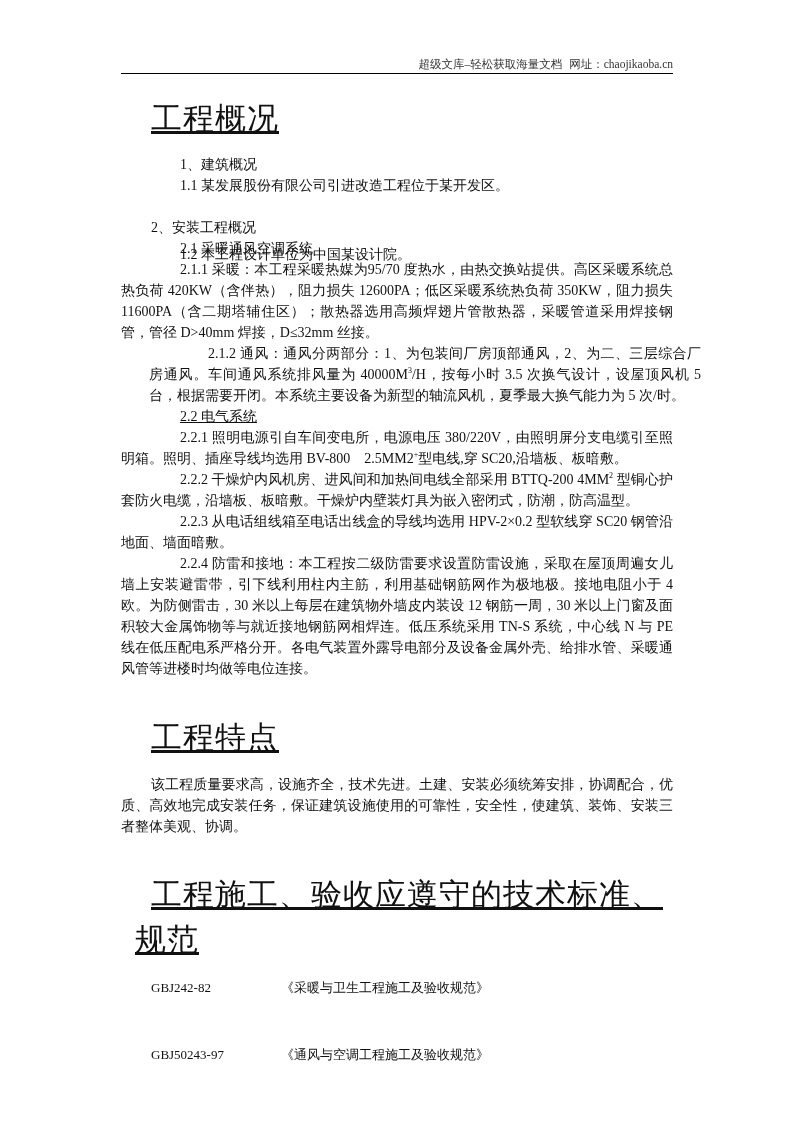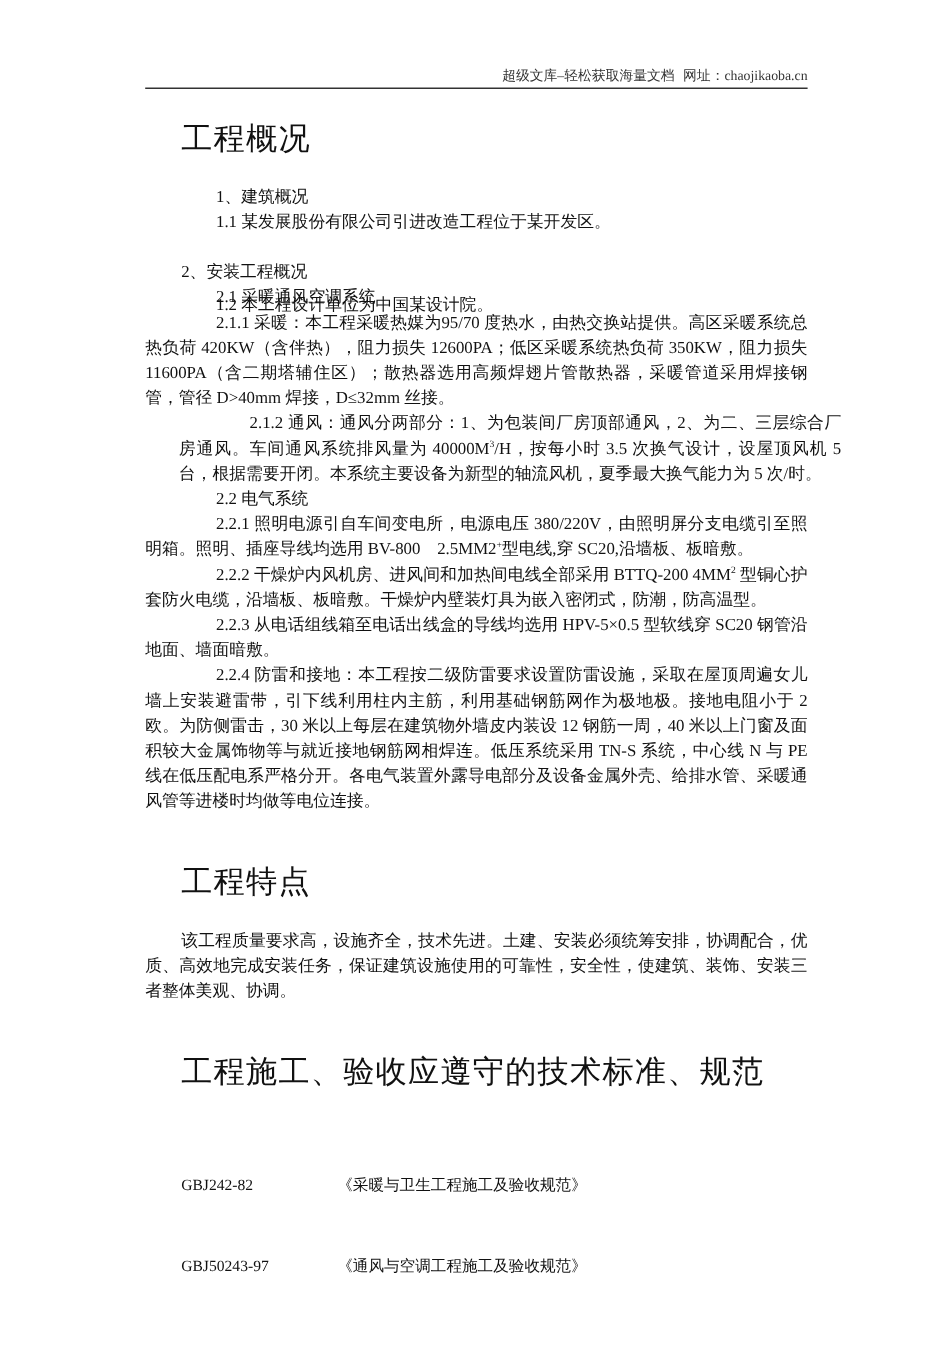--- a/index.html
+++ b/index.html
@@ -3,21 +3,21 @@
 <meta charset="utf-8">
 <style>
   html, body { margin: 0; padding: 0; background: #ffffff; }
   body { width: 793px; height: 1122px; position: relative; overflow: hidden;
          font-family: "Liberation Serif", "DejaVu Serif", serif; color: #111; }
   .header { position: absolute; left: 121px; top: 57px; width: 552px; height: 16px;
             border-bottom: 1.5px solid #000; text-align: right; font-size: 11.5px; line-height: 14px; color: #333; }
   .header .site { margin-left: 7px; }
   .page { position: absolute; left: 121px; top: 0; width: 552px; }
   h1 { font-family: "DejaVu Sans", "Liberation Sans", sans-serif; font-weight: normal;
-       font-size: 26px; margin: 0; position: absolute; left: 0; letter-spacing: 1px; color: #111; }
+       font-size: 31px; margin: 0; position: absolute; left: 0; letter-spacing: 1px; color: #111; text-decoration: underline; }
   .p { font-size: 14px; line-height: 21px; margin: 0; text-align: justify; text-align-last: left;
        position: absolute; left: 0; width: 552px; }
   .i1 { text-indent: 59px; }
   .i2 { text-indent: 30px; }
   .std { position: absolute; left: 30px; font-size: 13px; line-height: 21px; }
   .std .code { display: inline-block; width: 130px; }
   sup { font-size: 8px; line-height: 0; }
 </style>
 </head>
 <body>
@@ -32,29 +32,29 @@
   <p class="p" style="top:154px; left:59px; width:auto;">1、建筑概况</p>
   <p class="p" style="top:175px; left:59px; width:auto;">1.1 某发展股份有限公司引进改造工程位于某开发区。</p>
   <p class="p" style="top:196px; left:59px; width:auto;margin-top:48px;">1.2 本工程设计单位为中国某设计院。</p>
   <p class="p" style="top:217px; left:30px; width:auto;">2、安装工程概况</p>
   <p class="p" style="top:238px; left:59px; width:auto;">2.1 采暖通风空调系统</p>
 
   <p class="p i1" style="top:259px;">2.1.1 采暖：本工程采暖热媒为95/70 度热水，由热交换站提供。高区采暖系统总热负荷 420KW（含伴热），阻力损失 12600PA；低区采暖系统热负荷 350KW，阻力损失 11600PA（含二期塔辅住区）；散热器选用高频焊翅片管散热器，采暖管道采用焊接钢管，管径 D&gt;40mm 焊接，D≤32mm 丝接。</p>
 
   <p class="p i1" style="top:343px;margin-left:28px;"><span>2.1.2 通风：通风分两部分：1、为包装间厂房顶部通风，2、为二、三层综合厂房通风。车间通风系统排风量为 40000M</span><sup>3</sup><span>/H，按每小时 3.5 次换气设计，设屋顶风机 5 台，根据需要开闭。本系统主要设备为新型的轴流风机，夏季最大换气能力为 5 次/时。</span></p>
 
-  <p class="p" style="top:406px; left:59px; width:auto;">2.2 电气系统</p>
+  <p class="p" style="top:406px; left:59px; width:auto;text-decoration:underline;">2.2 电气系统</p>
 
   <p class="p i1" style="top:427px;"><span>2.2.1 照明电源引自车间变电所，电源电压 380/220V，由照明屏分支电缆引至照明箱。照明、插座导线均选用 BV-800　2.5MM2</span><sup>+</sup><span>型电线,穿 SC20,沿墙板、板暗敷。</span></p>
 
   <p class="p i1" style="top:469px;"><span>2.2.2 干燥炉内风机房、进风间和加热间电线全部采用 BTTQ-200 4MM</span><sup>2</sup><span> 型铜心护套防火电缆，沿墙板、板暗敷。干燥炉内壁装灯具为嵌入密闭式，防潮，防高温型。</span></p>
 
-  <p class="p i1" style="top:511px;">2.2.3 从电话组线箱至电话出线盒的导线均选用 HPV-5×0.5 型软线穿 SC20 钢管沿地面、墙面暗敷。</p>
+  <p class="p i1" style="top:511px;">2.2.3 从电话组线箱至电话出线盒的导线均选用 HPV-2×0.2 型软线穿 SC20 钢管沿地面、墙面暗敷。</p>
 
-  <p class="p i1" style="top:553px;">2.2.4 防雷和接地：本工程按二级防雷要求设置防雷设施，采取在屋顶周遍女儿墙上安装避雷带，引下线利用柱内主筋，利用基础钢筋网作为极地极。接地电阻小于 2 欧。为防侧雷击，30 米以上每层在建筑物外墙皮内装设 12 钢筋一周，40 米以上门窗及面积较大金属饰物等与就近接地钢筋网相焊连。低压系统采用 TN-S 系统，中心线 N 与 PE  线在低压配电系严格分开。各电气装置外露导电部分及设备金属外壳、给排水管、采暖通风管等进楼时均做等电位连接。</p>
+  <p class="p i1" style="top:553px;">2.2.4 防雷和接地：本工程按二级防雷要求设置防雷设施，采取在屋顶周遍女儿墙上安装避雷带，引下线利用柱内主筋，利用基础钢筋网作为极地极。接地电阻小于 4 欧。为防侧雷击，30 米以上每层在建筑物外墙皮内装设 12 钢筋一周，30 米以上门窗及面积较大金属饰物等与就近接地钢筋网相焊连。低压系统采用 TN-S 系统，中心线 N 与 PE  线在低压配电系严格分开。各电气装置外露导电部分及设备金属外壳、给排水管、采暖通风管等进楼时均做等电位连接。</p>
 
   <h1 style="top:717px; left:30px;">工程特点</h1>
 
   <p class="p i2" style="top:774px;">该工程质量要求高，设施齐全，技术先进。土建、安装必须统筹安排，协调配合，优质、高效地完成安装任务，保证建筑设施使用的可靠性，安全性，使建筑、装饰、安装三者整体美观、协调。</p>
 
   <h1 style="top:872px; left:14px; width:540px; line-height:45px; text-indent:16px;">工程施工、验收应遵守的技术标准、规范</h1>
 
   <div class="std" style="top:977px;">
     <span class="code">GBJ242-82</span><span>《采暖与卫生工程施工及验收规范》</span>
   </div>

